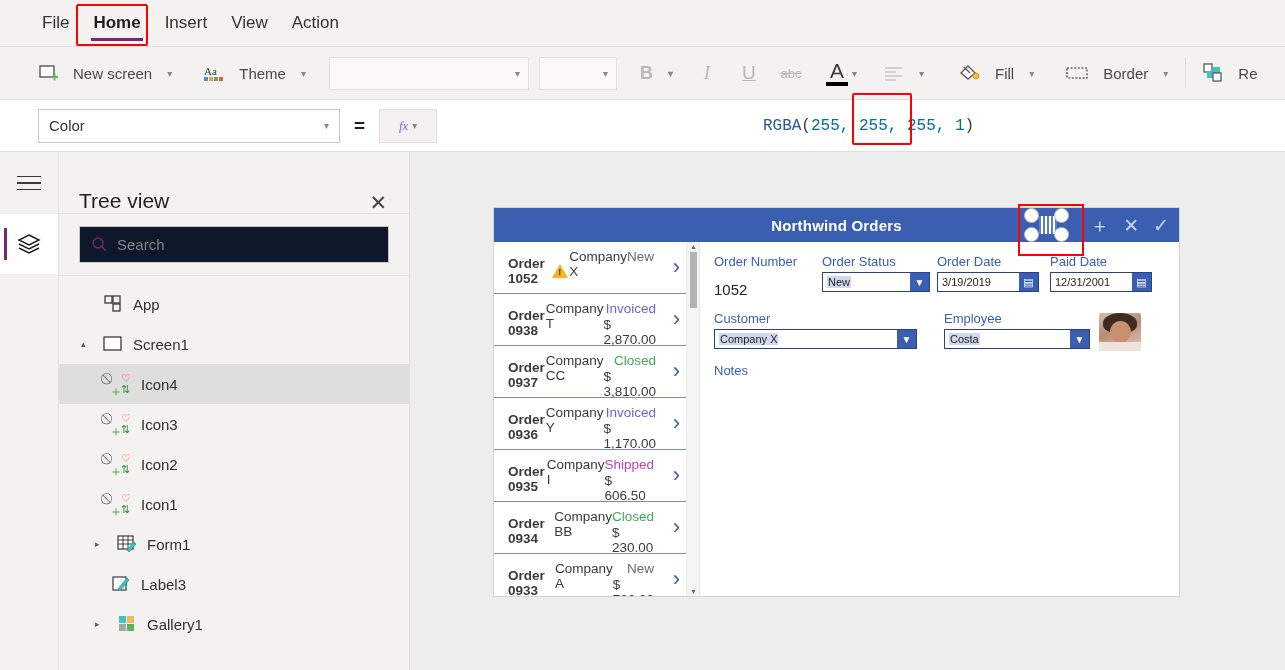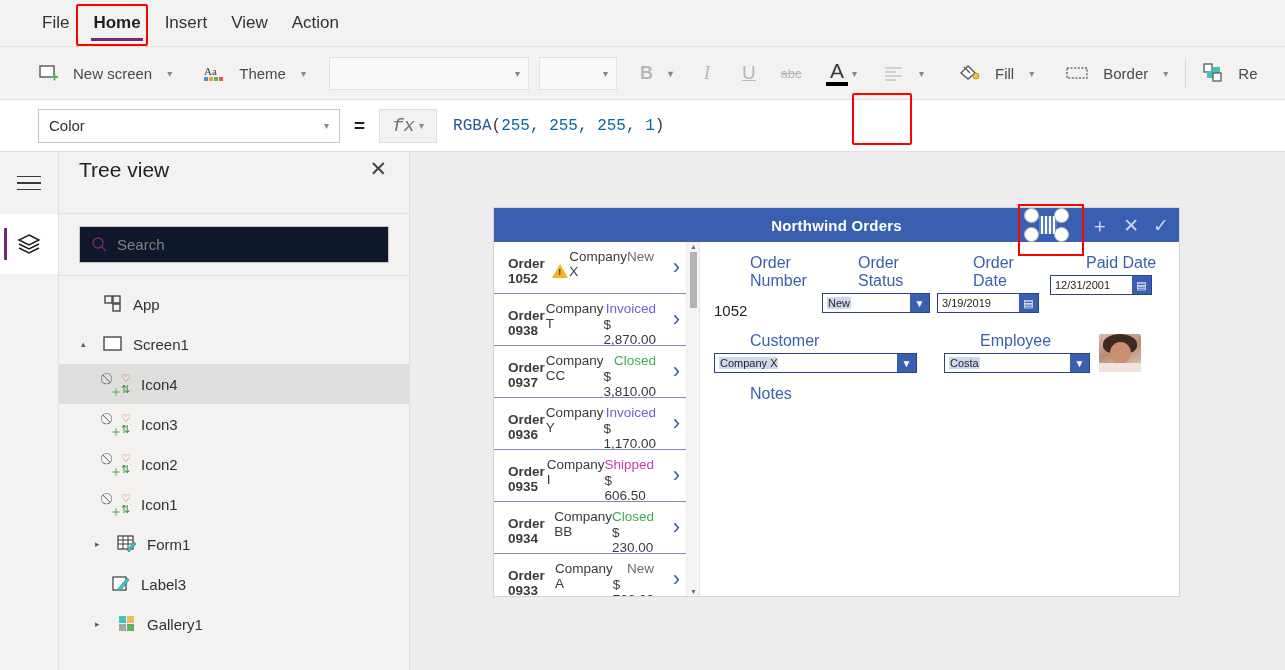--- a/index.html
+++ b/index.html
@@ -76,26 +76,26 @@
     width:302px; height:34px; border:1px solid #c8c6c4; background:#fff;
     display:flex; align-items:center; padding:0 10px; font-size:15px;
     color:#323130; justify-content:space-between; cursor:pointer;
   }
   .eq { margin:0 14px; font-size:19px; font-weight:bold; color:#201f1e; }
   .fx-box {
     width:58px; height:34px; background:#f3f2f1; border:1px solid #e1dfdd;
     display:flex; align-items:center; justify-content:center; gap:4px;
     cursor:pointer;
   }
-  .fx-glyph { font-family:Liberation Mono, monospace; font-style:italic;
-              font-size:19px; color:#737373; }
+  .fx-glyph { font-family:Liberation Serif, serif; font-style:italic;
+              font-size:13px; color:#8b5cf6; }
   .formula-text {
     flex:1; height:34px; display:flex; align-items:center;
     font-family:"Liberation Mono", monospace; font-size:16px;
-    padding-left:16px; border:1px solid transparent; border-left:none;
+    padding-left:16px; border:1px solid transparent; border-left:none;justify-content:center;
   }
   .f-fn { color:#2b579a; }
   .f-paren { color:#3b3a39; }
   .f-num { color:#0369a1; }
 
   
   .main { display:flex; height:518px; }
 
   .rail { width:59px; background:#f3f2f1; border-right:1px solid #e1dfdd; }
   .rail-top {
@@ -111,21 +111,21 @@
   .rail-item .acc {
     position:absolute; left:4px; top:14px; width:3px; height:32px;
     background:#742774;
   }
 
   .treepanel {
     width:351px; background:#f3f2f1; border-right:1px solid #e1dfdd;
     display:flex; flex-direction:column;
   }
   .tree-head {
-    height:62px; display:flex; align-items:flex-start; justify-content:space-between;
+    height:62px; display:flex; align-items:flex-end; justify-content:space-between;
     padding:6px 22px 0 20px; border-bottom:1px solid #e1dfdd;
   }
   .tree-title { font-size:21px; color:#201f1e; }
   .close-x { font-size:21px; color:#484644; cursor:pointer; line-height:1; }
   .search-wrap { padding:12px 20px 12px 20px; border-bottom:1px solid #e1dfdd;}
   .search-box {
     height:37px; border:1px solid #c8c6c4; background:#0f172a; display:flex;
     align-items:center; padding:0 11px; gap:9px; cursor:text;
   }
   .search-ph { font-size:15px; color:#828282; }
@@ -229,21 +229,21 @@
   .gal-thumb {
     position:absolute; top:10px; left:3px; width:7px; height:56px;
     background:#b3b3b3;
   }
   .gal-arrow { position:absolute; left:3px; font-size:7px; color:#6b6b6b; }
 
   
   .formpane { flex:1; padding:12px 16px 0 14px; position:relative; }
   .fgrid { display:flex; gap:0; }
   .fcol { }
-  .flabel { font-size:16px; color:#3a5fb0; margin-bottom:3px;margin-left:36px; }
+  .flabel { font-size:13px; color:#3a5fb0; margin-bottom:3px; }
   .fvalue-plain { font-size:15px; color:#201f1e;margin-top:12px; }
   .finput {
     height:20px; border:1.5px solid #2b3f8c; background:#ffffff;
     display:flex; align-items:center; font-size:11px; color:#201f1e;
     padding-left:4px; position:relative;
   }
   .fsel-text { background:#cfd8ee; padding:0 1px; }
   .drop-btn {
     position:absolute; right:0; top:0; bottom:0; width:19px;
     background:#3a5fb0; color:#ffffff; display:flex; align-items:center;

